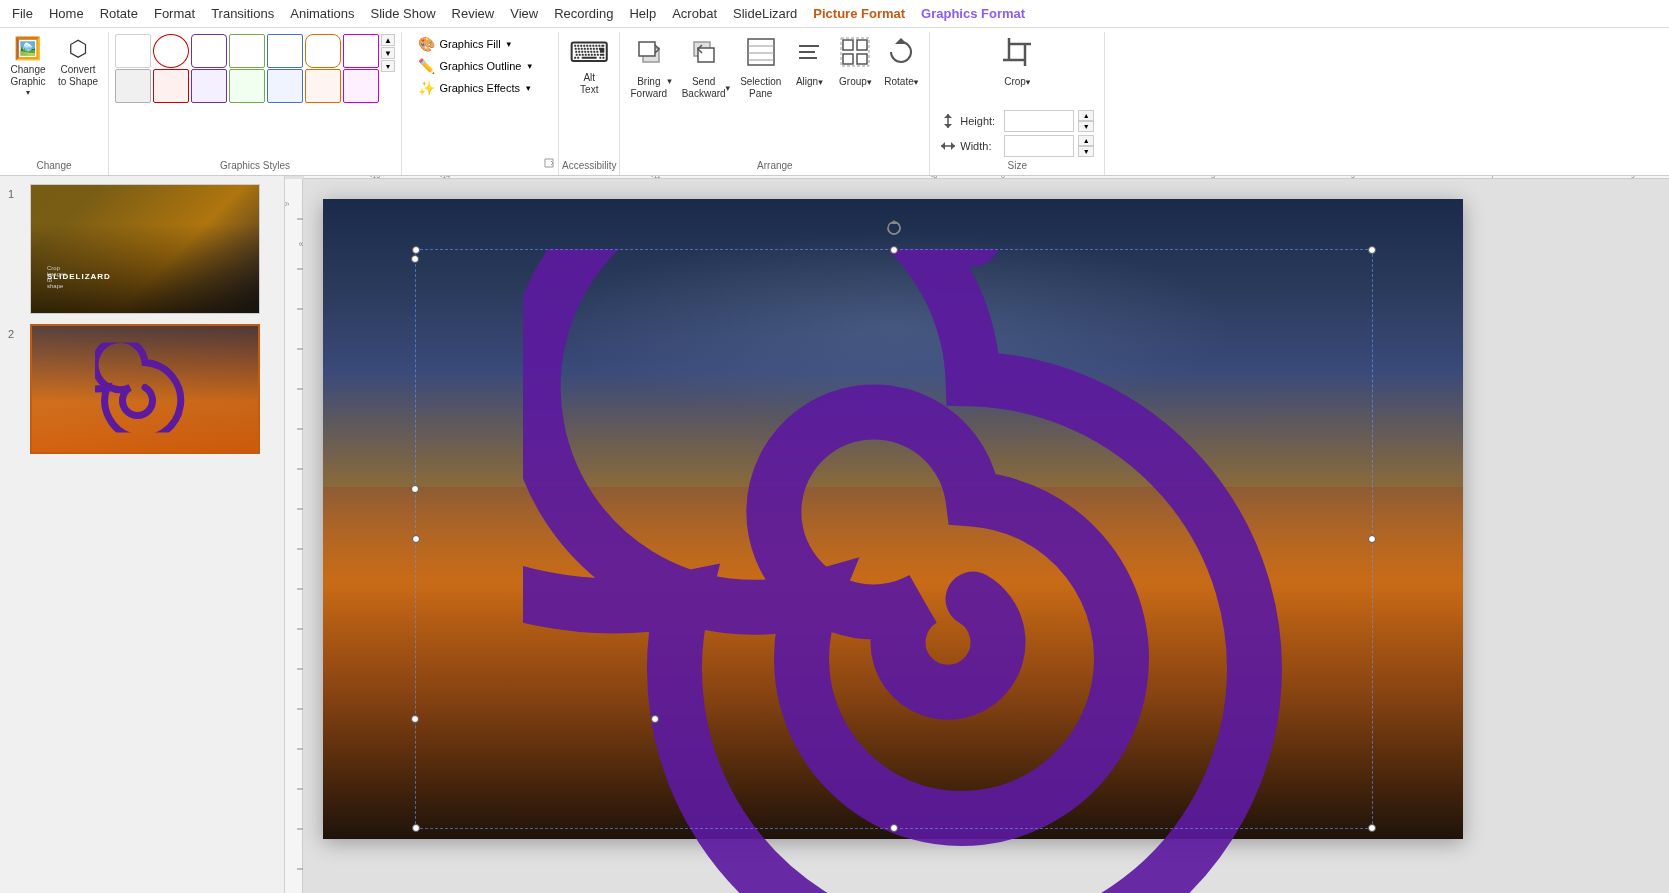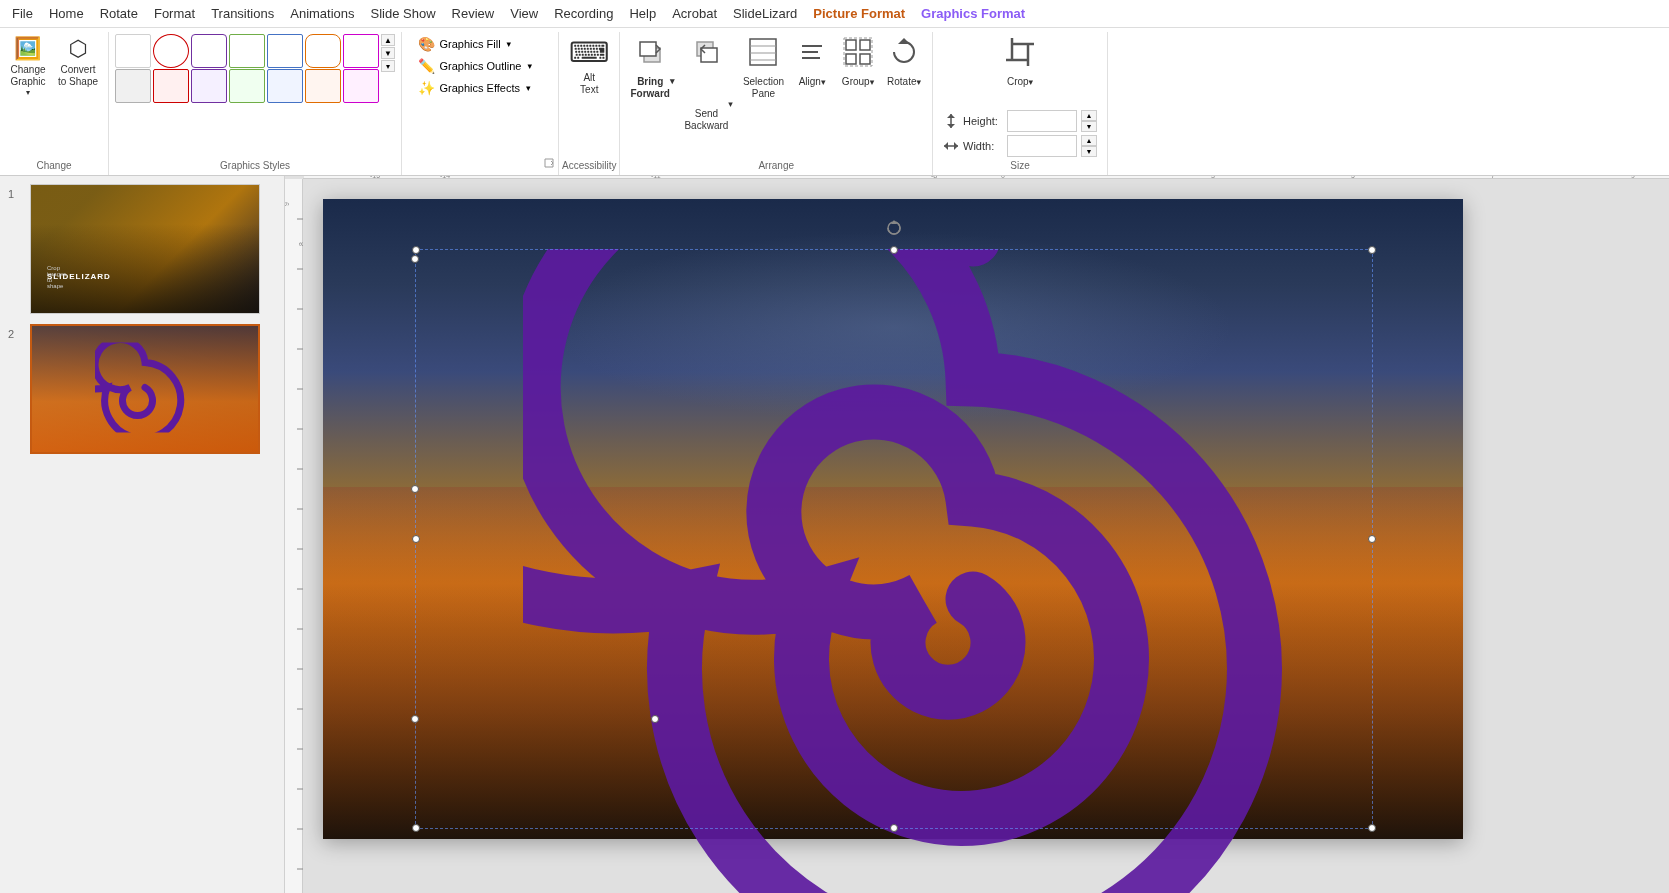--- a/index.html
+++ b/index.html
@@ -269,36 +269,36 @@
   <div class="ribbon-group">
     <div class="ribbon-group-content" style="gap:2px;">
       <div class="ribbon-btn">
         <span class="icon">
           <svg width="32" height="32" viewBox="0 0 32 32">
             <rect x="8" y="12" width="16" height="14" fill="#e0e0e0" stroke="#999" stroke-width="1.5"></rect>
             <rect x="4" y="6" width="16" height="14" fill="#fff" stroke="#555" stroke-width="1.5"></rect>
             <path d="M20 9l4 4-4 4" fill="none" stroke="#555" stroke-width="1.5"></path>
           </svg>
         </span>
-        <div style="display:flex;align-items:flex-start;font-weight:bold;">
+        <div style="display:flex;align-items:flex-start;">
           <span style="white-space:pre-line;">Bring
 Forward</span>
           <span style="font-size:9px;">▾</span>
         </div>
       </div>
       <div class="ribbon-btn">
         <span class="icon">
           <svg width="32" height="32" viewBox="0 0 32 32">
             <rect x="4" y="6" width="16" height="14" fill="#e0e0e0" stroke="#999" stroke-width="1.5"></rect>
             <rect x="8" y="12" width="16" height="14" fill="#fff" stroke="#555" stroke-width="1.5"></rect>
             <path d="M12 9l-4 4 4 4" fill="none" stroke="#555" stroke-width="1.5"></path>
           </svg>
         </span>
         <div style="display:flex;align-items:center;">
-          <span style="white-space:pre-line;margin-top:32px;">Send
+          <span style="white-space:pre-line;">Send
 Backward</span>
           <span style="font-size:9px;">▾</span>
         </div>
       </div>
       <div class="ribbon-btn">
         <span class="icon">
           <svg width="32" height="32" viewBox="0 0 32 32">
             <rect x="3" y="3" width="26" height="26" fill="none" stroke="#555" stroke-width="1.5"></rect>
             <line x1="3" y1="10" x2="29" y2="10" stroke="#999" stroke-width="1"></line>
             <line x1="3" y1="17" x2="29" y2="17" stroke="#999" stroke-width="1"></line>

